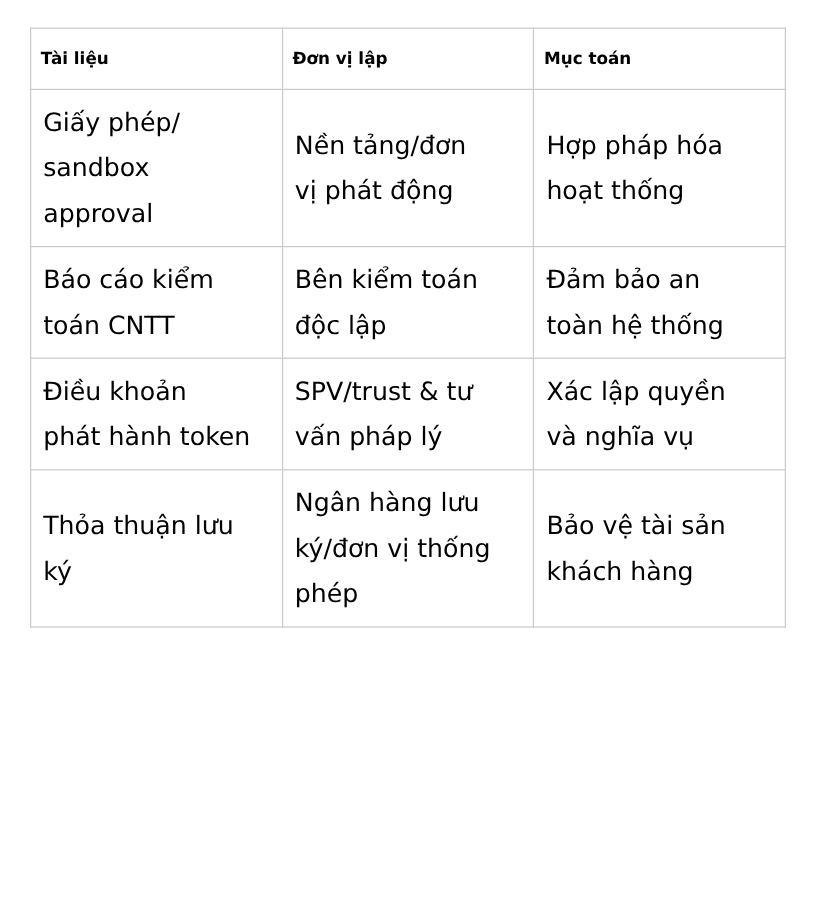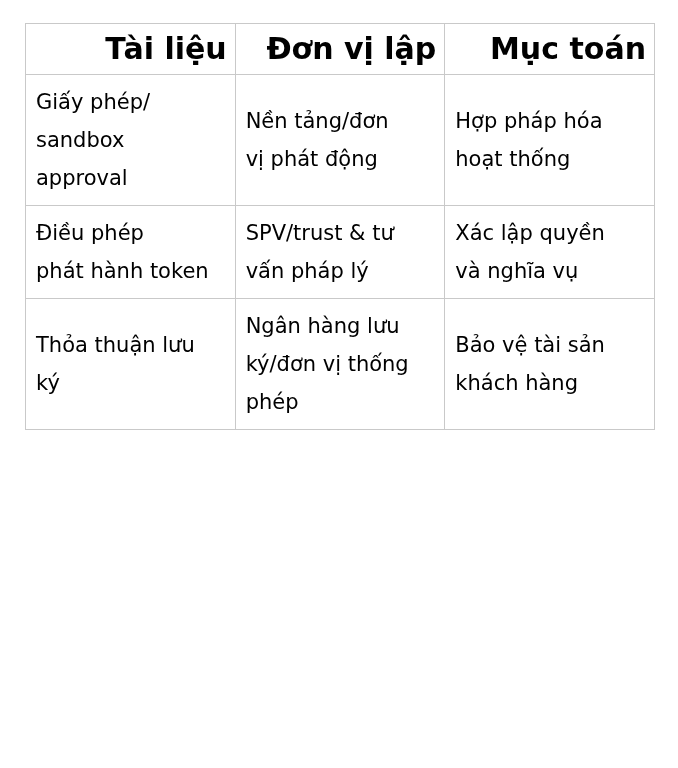--- a/index.html
+++ b/index.html
@@ -24,23 +24,23 @@
     background: #ffffff;
   }
   table.doc-table col { width: 33.33%; }
   table.doc-table th,
   table.doc-table td {
     border: 1px solid #c9c9c9;
     vertical-align: middle;
     background: #ffffff;
   }
   table.doc-table th {
-    font-size: 30px;
+    font-size: 14px;
     font-weight: bold;
-    text-align: right;
+    text-align: left;
     line-height: 38px;
     padding: 6px 8px;
     white-space: pre-line;
   }
   table.doc-table td {
     font-size: 21px;
     font-weight: normal;
     text-align: left;
     line-height: 38px;
     padding: 8px 10px;
@@ -68,21 +68,29 @@
       <tr>
         <td>Giấy phép/
 sandbox
 approval</td>
         <td>Nền tảng/đơn
 vị phát động</td>
         <td>Hợp pháp hóa
 hoạt thống</td>
       </tr>
       <tr>
-        <td>Điều phép
+        <td>Báo cáo kiểm
+toán CNTT</td>
+        <td>Bên kiểm toán
+độc lập</td>
+        <td>Đảm bảo an
+toàn hệ thống</td>
+      </tr>
+      <tr>
+        <td>Điều khoản
 phát hành token</td>
         <td>SPV/trust &amp; tư
 vấn pháp lý</td>
         <td>Xác lập quyền
 và nghĩa vụ</td>
       </tr>
       <tr>
         <td>Thỏa thuận lưu
 ký</td>
         <td>Ngân hàng lưu

